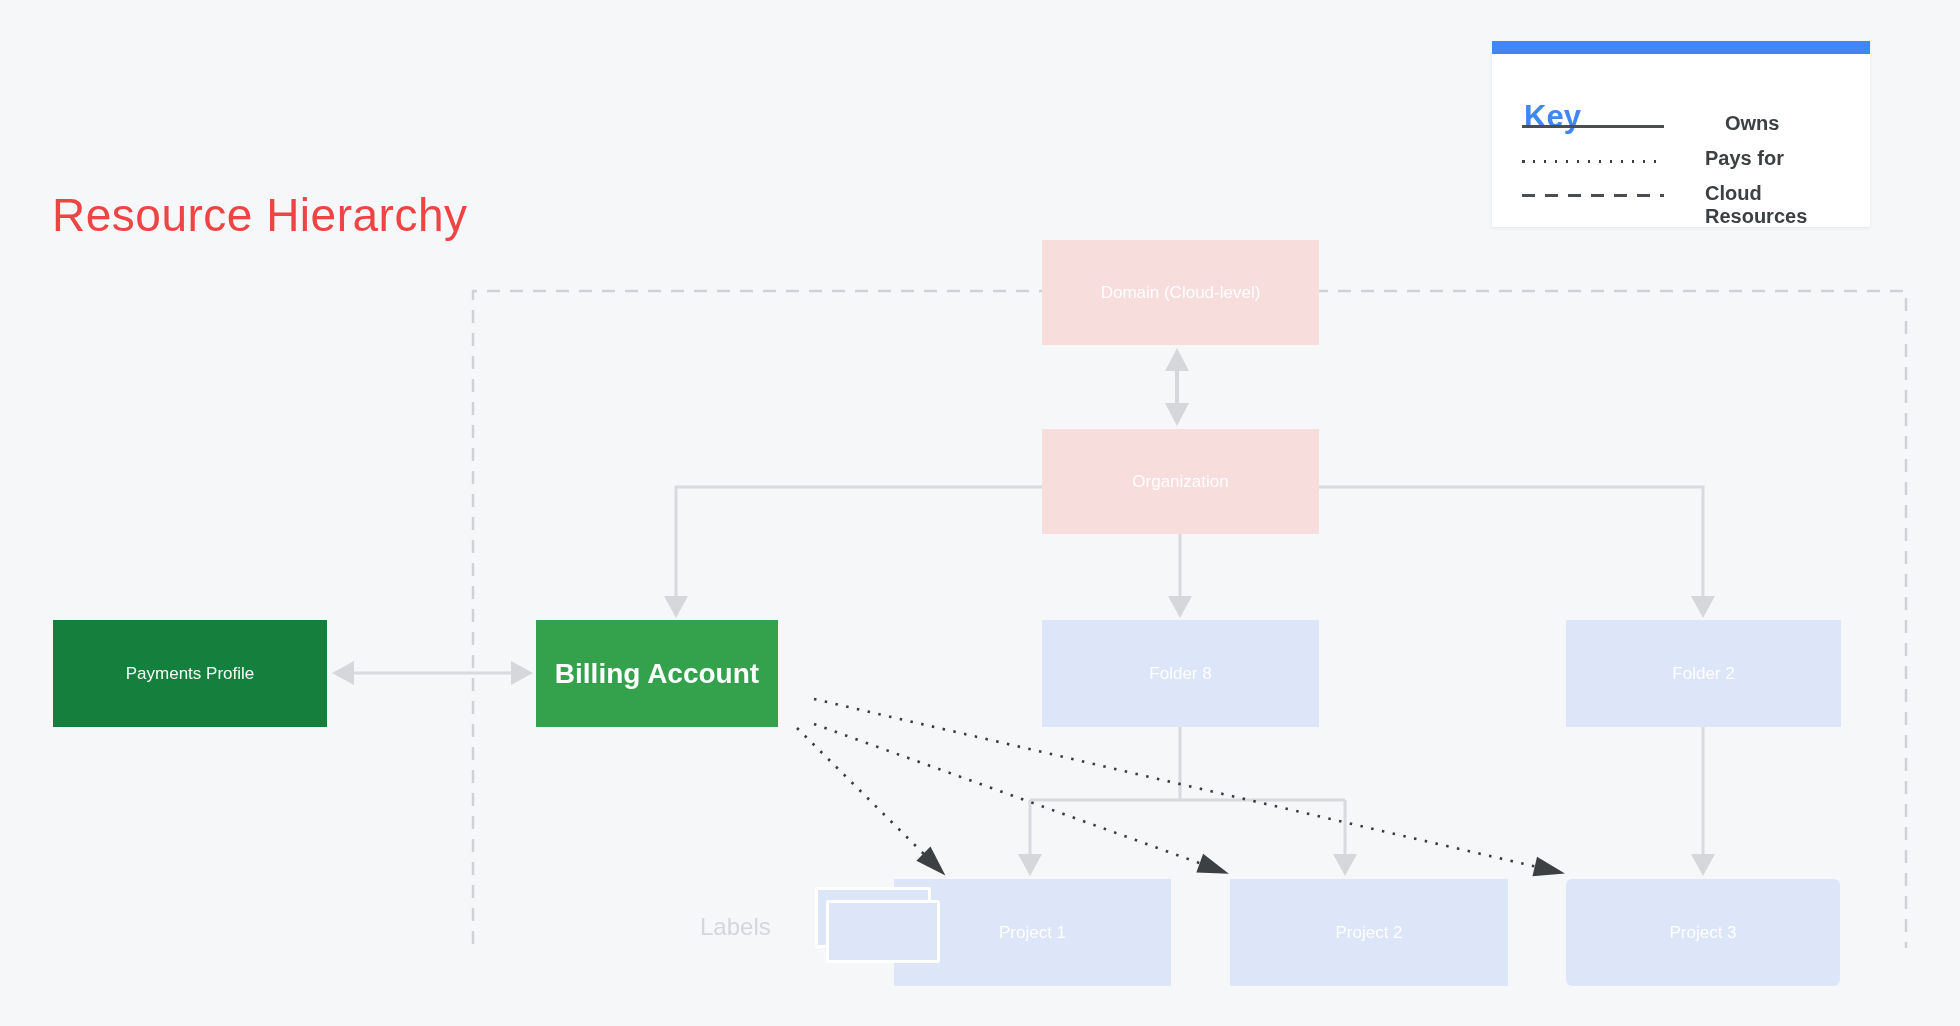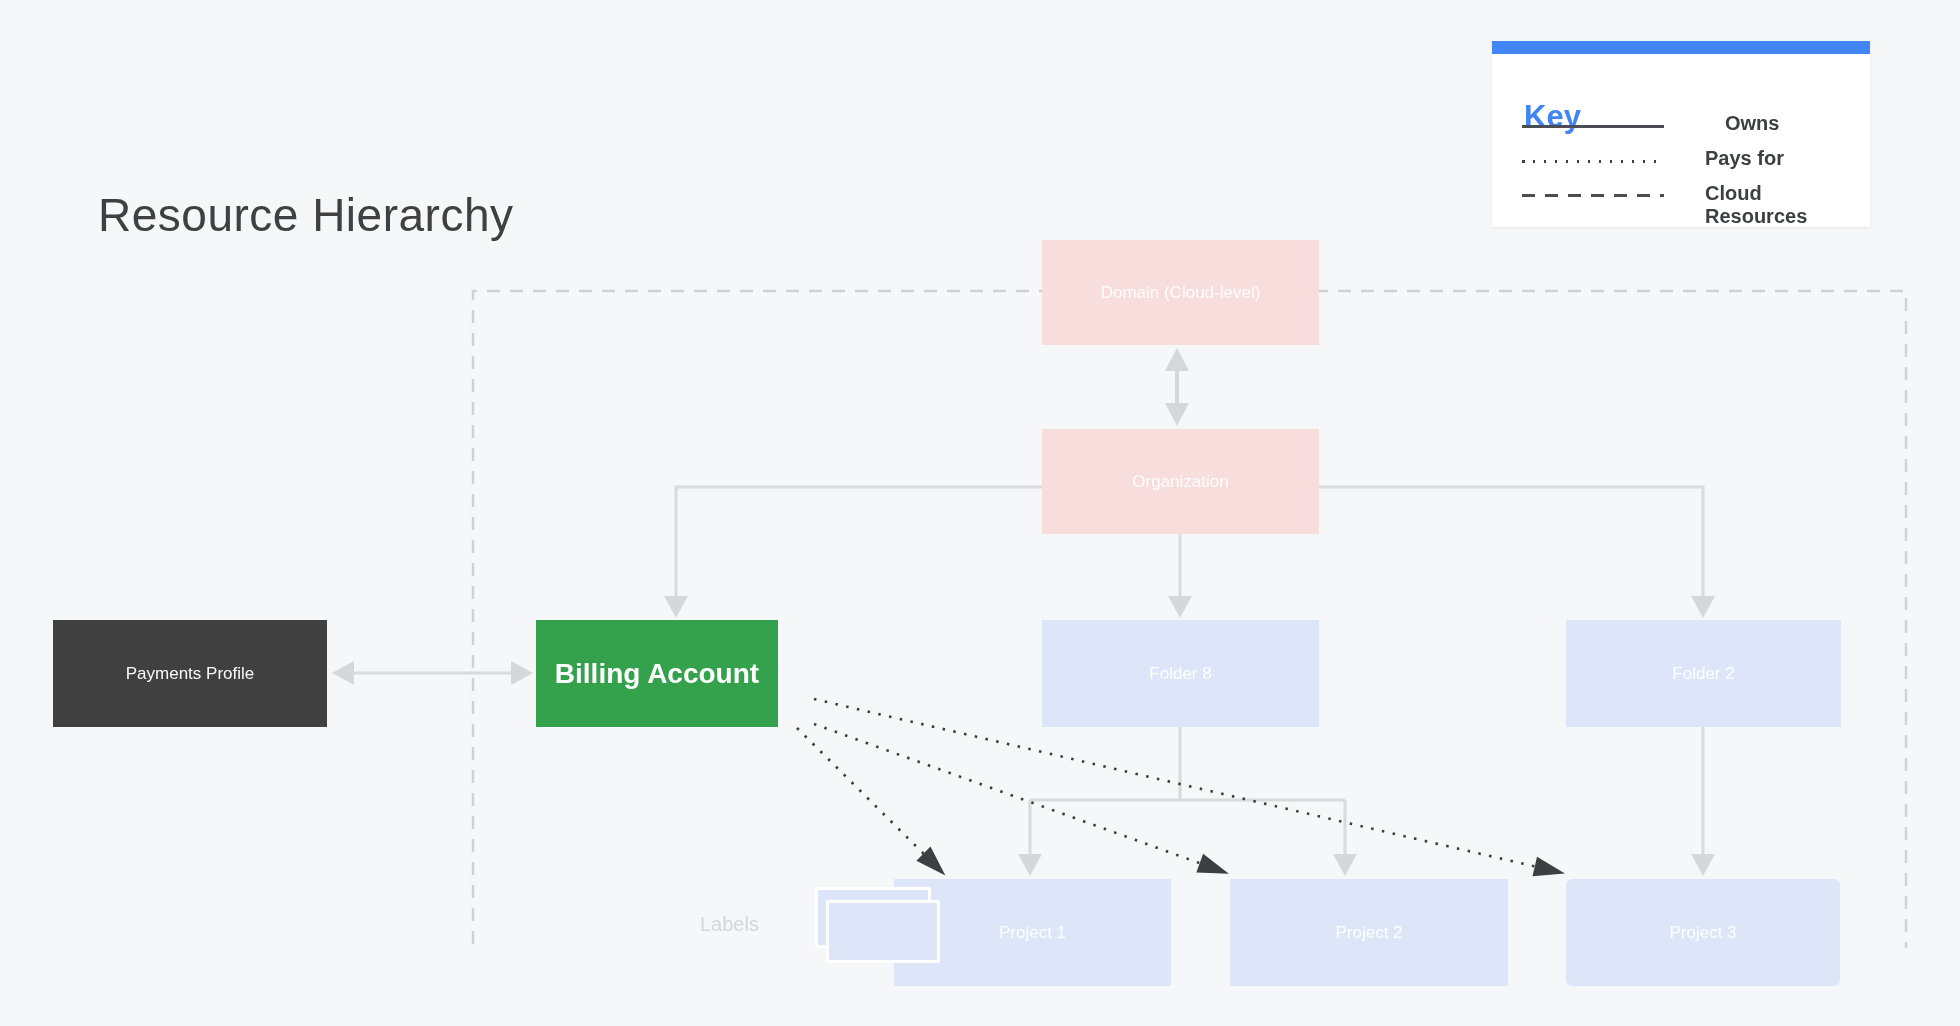--- a/index.html
+++ b/index.html
@@ -7,23 +7,22 @@
     width:1960px;height:1026px;
     background:#f6f7f9;
     font-family:"Liberation Sans", sans-serif;
     overflow:hidden;
   }
   .canvas{position:relative;width:1960px;height:1026px;background:#f6f7f9;}
 
   
   .page-title{
     position:absolute;left:52px;top:188px;
-    font-size:46px;font-weight:400;color:#404040;letter-spacing:.5px;
+    font-size:46px;font-weight:400;color:#ef4444;letter-spacing:.5px;
     white-space:nowrap;
-    margin-left:46px;
   }
 
   
   .key-box{
     position:absolute;left:1492px;top:41px;width:378px;height:186px;
     background:#ffffff;
     box-shadow:0 1px 3px rgba(60,64,67,.10);
   }
   .key-accent{position:absolute;left:0;top:0;width:378px;height:13px;background:#4285f4;}
   .key-heading{
@@ -51,37 +50,37 @@
 
   
   .node{
     position:absolute;z-index:2;
     display:flex;align-items:center;justify-content:center;
     font-size:17px;font-weight:400;color:rgba(255,255,255,.95);
     white-space:nowrap;
   }
   .node.pink{background:#f8dddd;}
   .node.blue{background:#dce6f8;}
-  .node.cream{background:#404040;color:rgba(255,255,255,.97);}
+  .node.cream{background:#15803d;color:rgba(255,255,255,.97);}
   .node.green{background:#34a24c;color:#ffffff;font-weight:700;font-size:28px;}
 
   .n-domain   {left:1042px;top:240px;width:277px;height:105px;}
   .n-org      {left:1042px;top:429px;width:277px;height:105px;}
   .n-payments {left:53px;  top:620px;width:274px;height:107px;}
   .n-billing  {left:536px; top:620px;width:242px;height:107px;}
   .n-folder1  {left:1042px;top:620px;width:277px;height:107px;}
   .n-folder2  {left:1566px;top:620px;width:275px;height:107px;}
   .n-project1 {left:894px; top:879px;width:277px;height:107px;}
   .n-project2 {left:1230px;top:879px;width:278px;height:107px;}
   .n-project3 {left:1566px;top:879px;width:274px;height:107px;border-radius:6px;}
 
   
   .labels-caption{
     position:absolute;left:700px;top:913px;z-index:4;
-    font-size:20px;color:#d3d6da;
+    font-size:24px;color:#d3d6da;
   }
   .labels-icon{position:absolute;left:815px;top:887px;width:132px;height:84px;z-index:4;}
   .labels-icon .card{
     position:absolute;background:#dce6f8;border:3.5px solid #ffffff;border-radius:2px;
   }
   .labels-icon .back {left:0;top:0;width:110px;height:55px;}
   .labels-icon .front{left:11px;top:13px;width:108px;height:57px;}
 </style>
 </head>
 <body>

